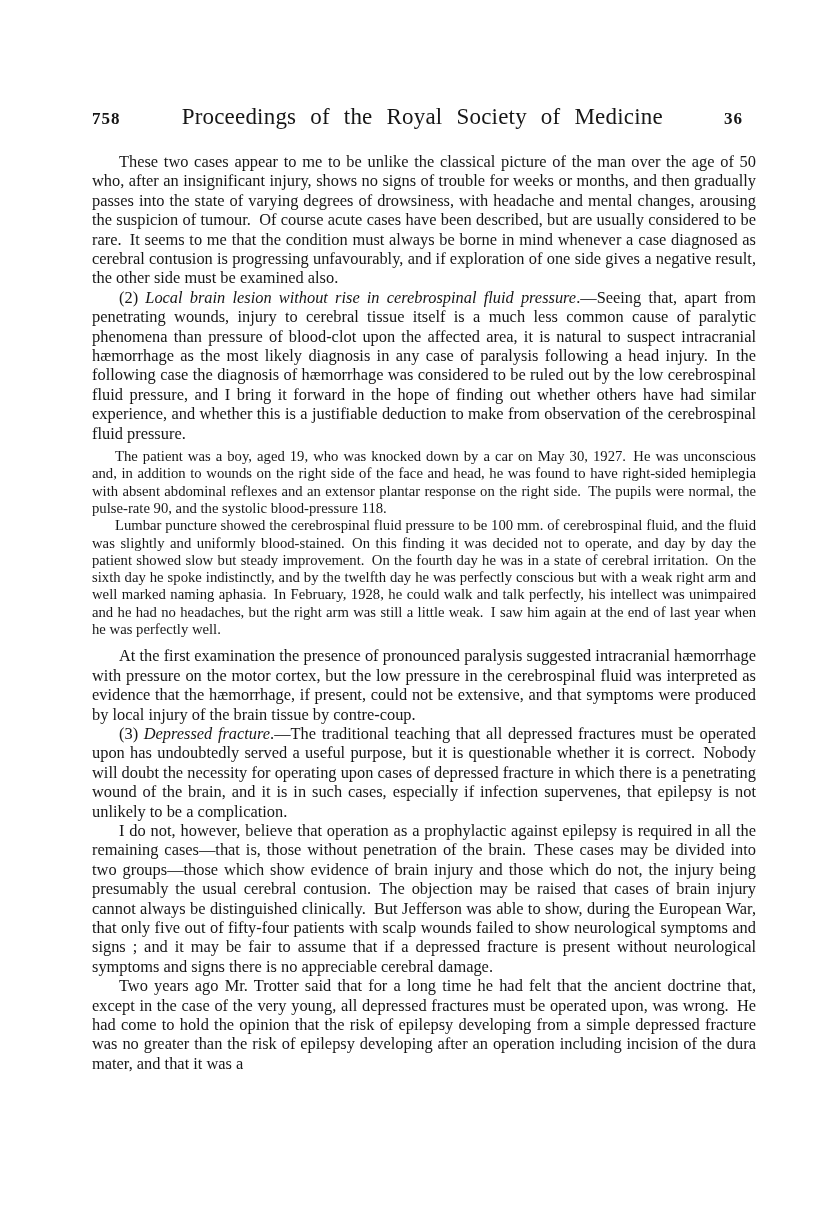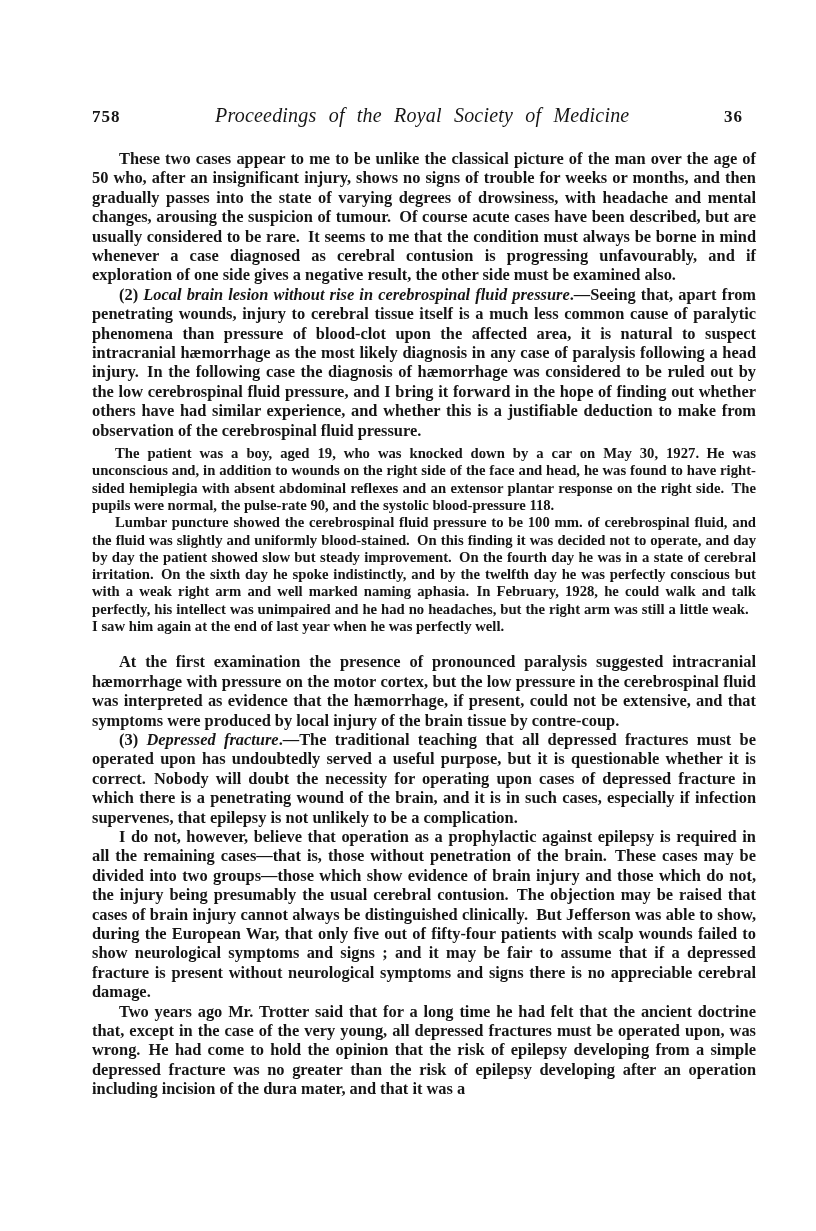--- a/index.html
+++ b/index.html
@@ -31,40 +31,38 @@
   .pageno {
     font-size: 17px;
     font-weight: bold;
     letter-spacing: 1px;
   }
   .pageno.left { flex: 0 0 auto; }
   .pageno.right { flex: 0 0 auto; padding-right: 13px; }
   .journal-title {
     flex: 1 1 auto;
     text-align: center;
-    font-style: italic;
-    font-size: 20px;
+    font-size: 23px;
     word-spacing: 0.35em;
     letter-spacing: 0.2px;
   }
   .body-text {
     text-align: justify;
     font-size: 16.4px;
     line-height: 19.4px;
-    font-weight: bold;
   }
   .body-text p {
     margin: 0;
     text-indent: 27px;
   }
   .case-block {
     font-size: 14.7px;
     line-height: 17.3px;
     margin-top: 5px;
-    margin-bottom: 17px;
+    margin-bottom: 8px;
   }
   .case-block p {
     text-indent: 23px;
   }
   .para-first-exam {
     margin-top: 5px !important;
   }
   i { font-style: italic; }
 </style>
 </head>

